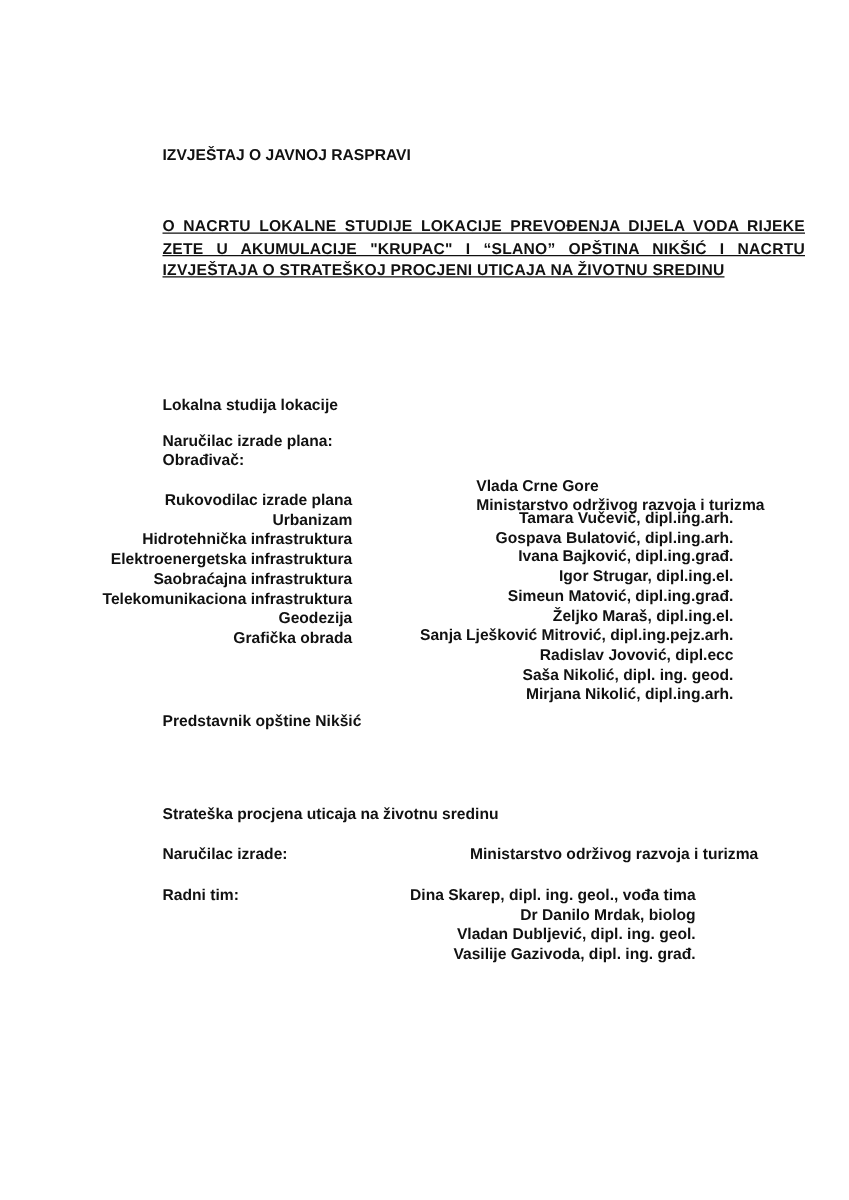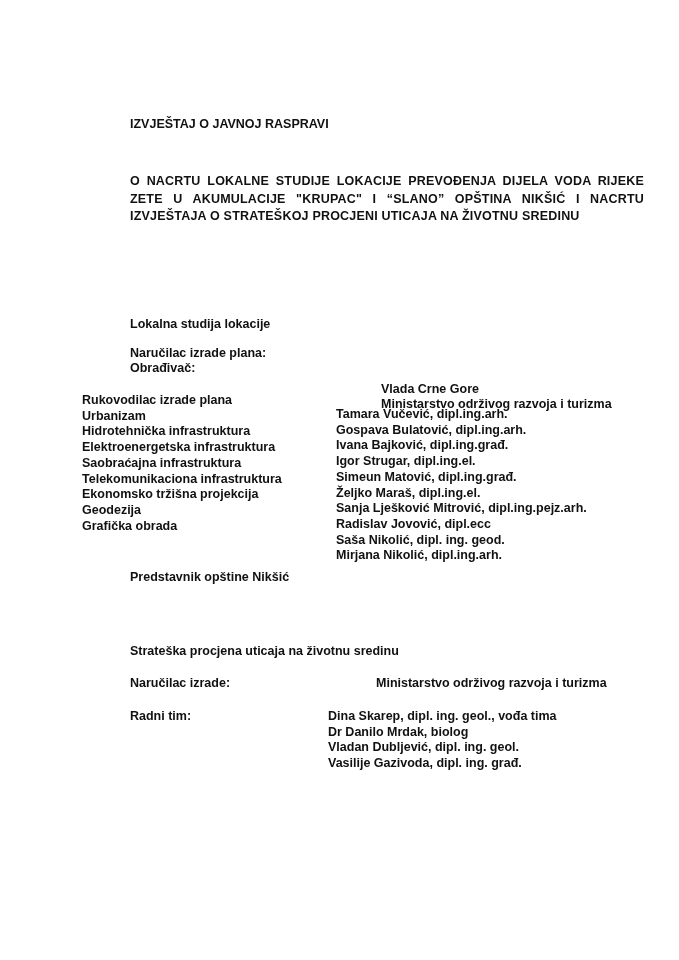--- a/index.html
+++ b/index.html
@@ -1,28 +1,28 @@
 <!DOCTYPE html>
 <html><head>
 <meta charset="utf-8">
 <style>
   html, body { margin: 0; padding: 0; background: #ffffff; }
   body { width: 679px; height: 960px; position: relative; overflow: hidden;
          font-family: "Liberation Sans", sans-serif; font-weight: bold; color: #111; }
   .abs { position: absolute; white-space: nowrap; padding-left: 48px; }
   .title1 { left: 82px; top: 117px; font-size: 12.5px; }
   .title2 { left: 82px; top: 173px; width: 514px; font-size: 12.5px; line-height: 17.6px;
-            text-align: justify; text-align-last: left; white-space: normal; letter-spacing: 0.2px; }
+            text-align: justify; text-align-last: left; white-space: normal; letter-spacing: 0.2px; text-decoration: underline; }
   .sec { font-size: 12.5px; }
   .row { font-size: 12.5px; line-height: 15.7px; }
   .col-l { left: 82px; }
   .col-r1 { left: 333px; margin-top: 36px; }
   .col-r2 { left: 336px; }
   .col-r3 { left: 328px; }
-  .list { position: absolute; }
+  .list { position: absolute; text-align: right; }
   .list div { white-space: nowrap; }
 </style>
 </head>
 <body>
 
 <div>
 
   <div class="abs title1">IZVJEŠTAJ O JAVNOJ RASPRAVI</div>
   <div class="abs title2">O NACRTU LOKALNE STUDIJE LOKACIJE PREVOĐENJA DIJELA VODA RIJEKE ZETE U AKUMULACIJE "KRUPAC" I “SLANO” OPŠTINA NIKŠIĆ I NACRTU IZVJEŠTAJA O STRATEŠKOJ PROCJENI UTICAJA NA ŽIVOTNU SREDINU</div>
 
@@ -33,21 +33,20 @@
   <div class="abs row col-l" style="top:361px;">Obrađivač:</div>
   <div class="abs row col-r1" style="top:361px;">Ministarstvo održivog razvoja i turizma</div>
 
   <div class="list row col-l" style="top:393px;">
     <div>Rukovodilac izrade plana</div>
     <div>Urbanizam</div>
     <div>Hidrotehnička infrastruktura</div>
     <div>Elektroenergetska infrastruktura</div>
     <div>Saobraćajna infrastruktura</div>
     <div>Telekomunikaciona infrastruktura</div>
-    <div>Ekonomsko tržišna projekcija</div>
     <div>Geodezija</div>
     <div>Grafička obrada</div>
   </div>
 
   <div class="list row col-r2" style="top:407px;">
     <div>Tamara Vučević, dipl.ing.arh.</div>
     <div>Gospava Bulatović, dipl.ing.arh.</div>
     <div>Ivana Bajković, dipl.ing.građ.</div>
     <div>Igor Strugar, dipl.ing.el.</div>
     <div>Simeun Matović, dipl.ing.građ.</div>

